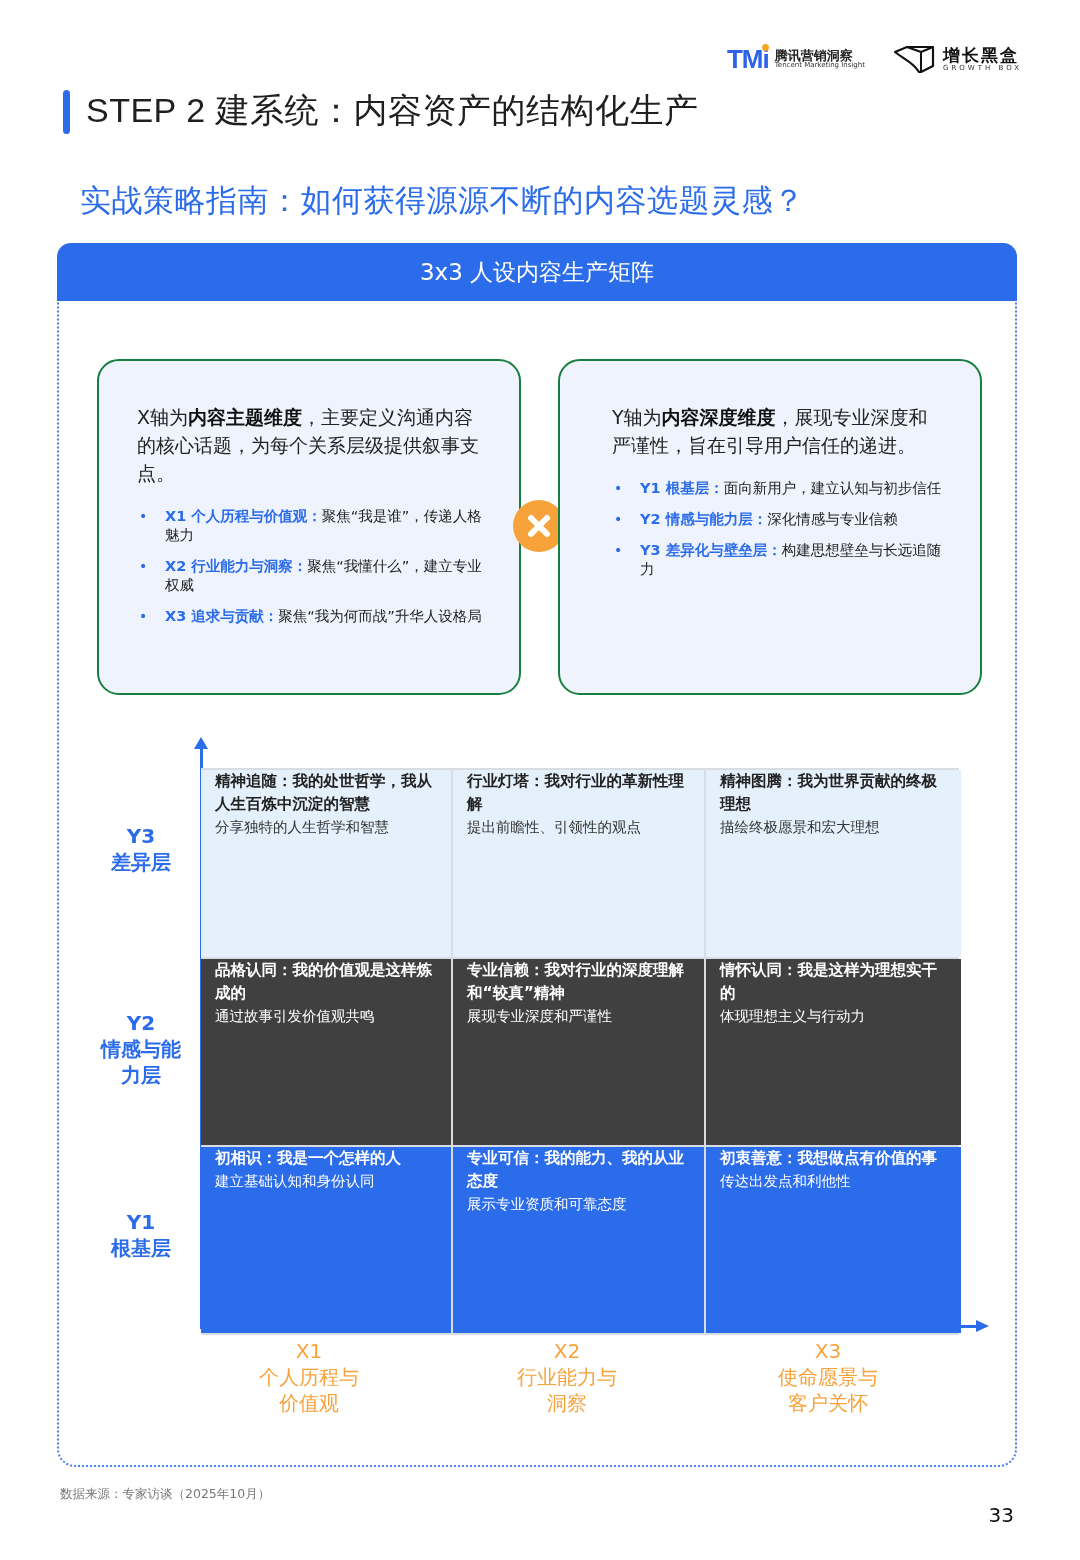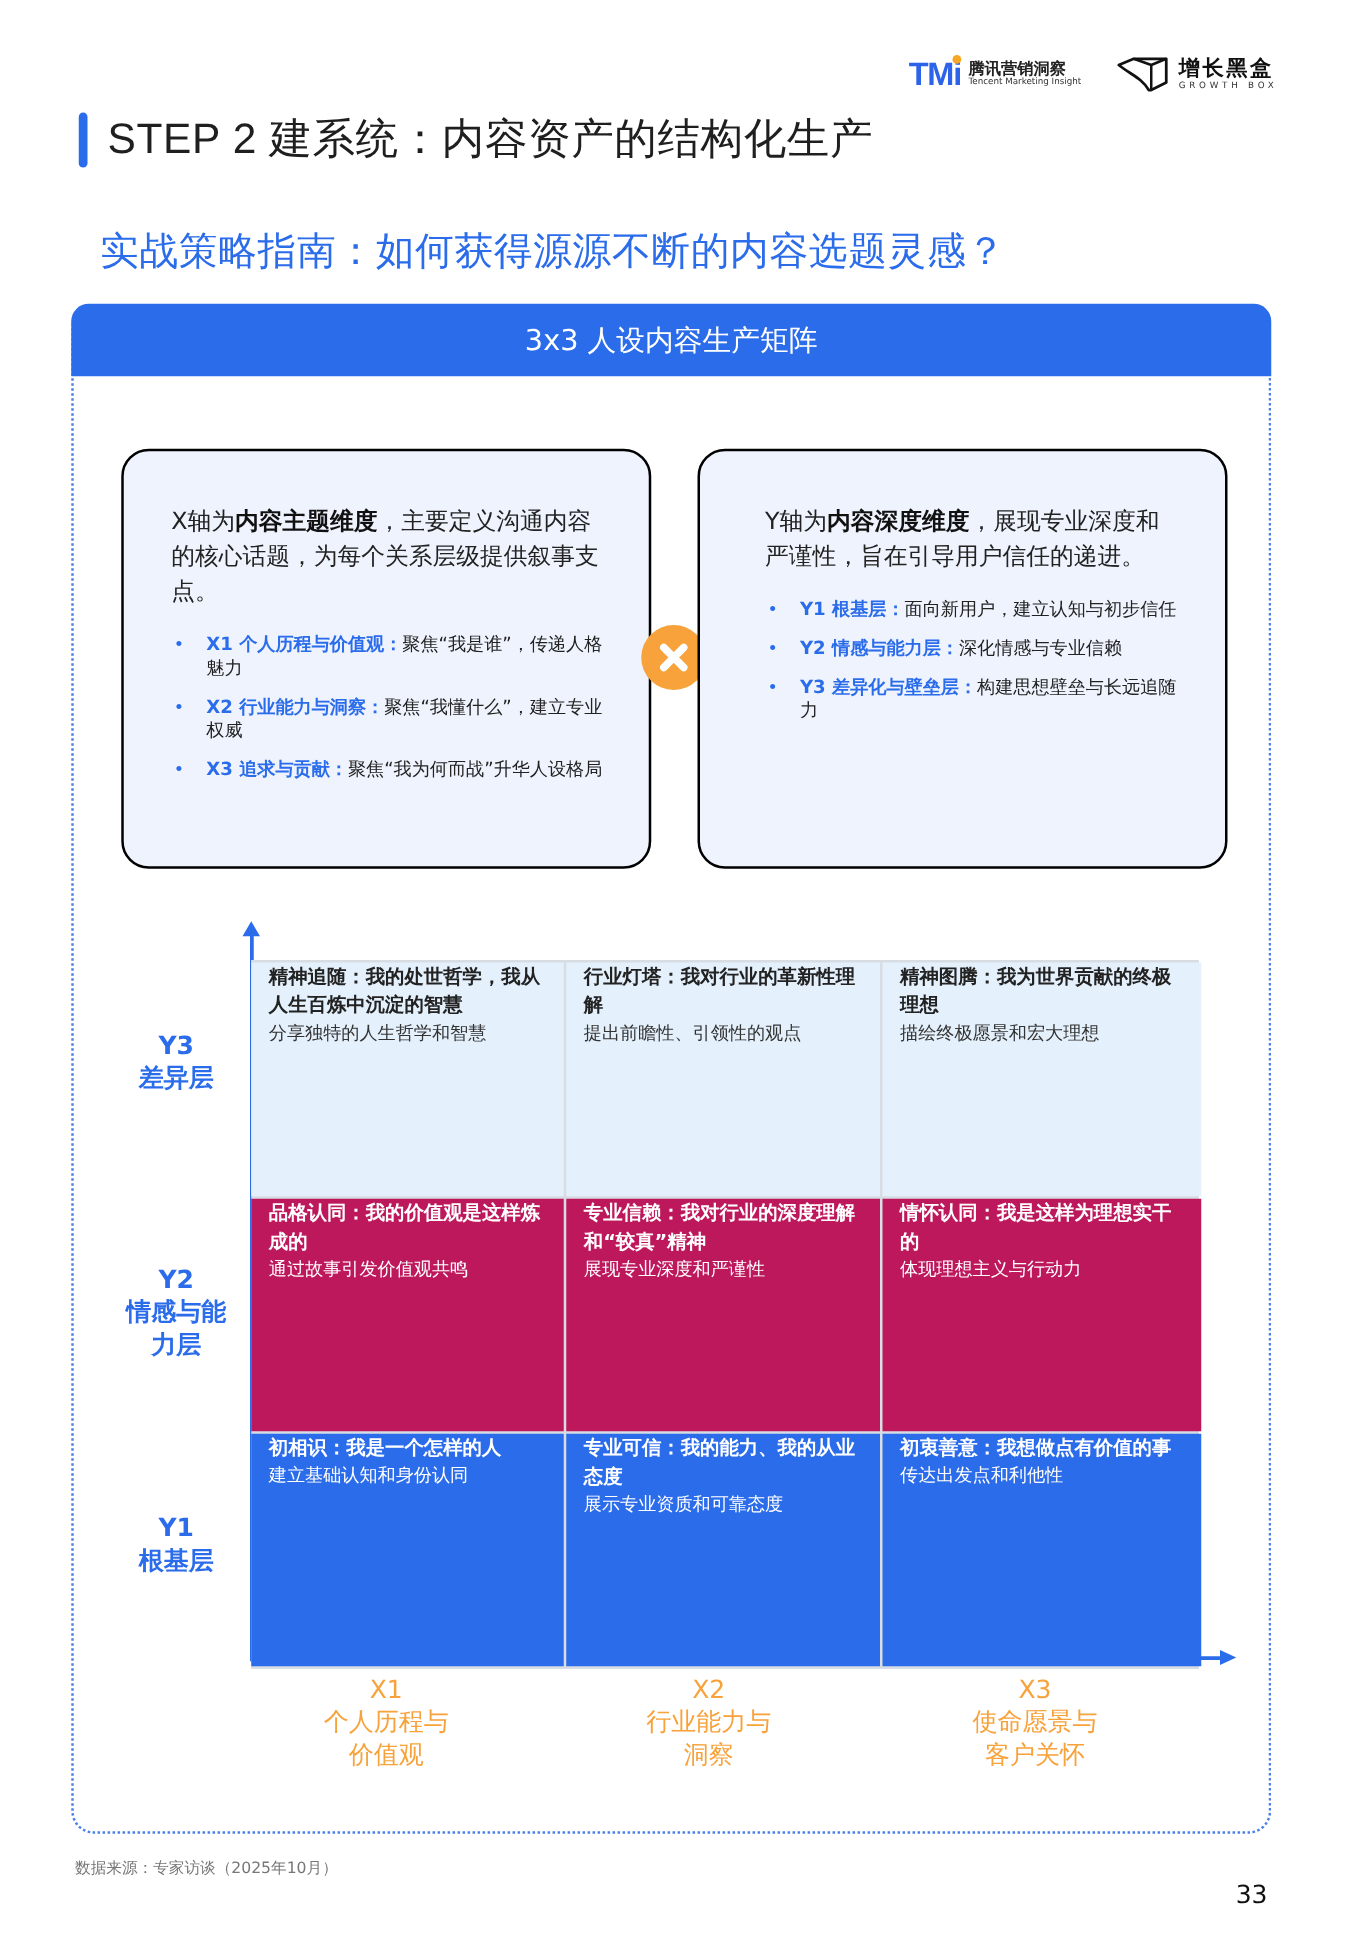--- a/index.html
+++ b/index.html
@@ -21,21 +21,21 @@
 
   
   .title-bar { position: absolute; left: 63px; top: 90px; width: 7px; height: 44px; background: #2b6cea; border-radius: 4px; }
   .page-title { position: absolute; left: 86px; top: 88px; font-size: 34px; color: #1f1f1f; font-family: Liberation Sans, sans-serif; letter-spacing: 0.5px; }
   .subtitle { position: absolute; left: 80px; top: 180px; font-size: 31px; color: #2b6cea; letter-spacing: 0.5px; }
 
   
   .panel { position: absolute; left: 57px; top: 243px; width: 960px; height: 1224px; border: 2px dotted #4a7fe8; border-radius: 18px; }
   .panel-header { position: absolute; left: -2px; top: -2px; width: 960px; height: 58px; background: #2b6cea; border-radius: 14px 14px 0 0; color: #fff; font-size: 23px; display: flex; align-items: center; justify-content: center; }
 
-  .info-box { position: absolute; top: 114px; width: 424px; height: 336px; background: #eef3fd; border: 2px solid #000000; border-radius: 22px; padding: 42px 36px 0 38px; }
+  .info-box { position: absolute; top: 114px; width: 424px; height: 336px; background: #eef3fd; border: 2px solid #15803d; border-radius: 22px; padding: 42px 36px 0 38px; }
   .info-box.left { left: 38px; }
   .info-box.right { left: 499px; padding-left: 52px; }
   .info-desc { font-size: 19px; line-height: 28px; color: #222; }
   .info-desc b { font-weight: bold; color: #111; }
   .info-list { list-style: none; margin-top: 20px; }
   .info-list li { position: relative; padding-left: 28px; font-size: 14.5px; line-height: 19px; color: #222; margin-bottom: 12px; }
   .info-list li::before { content: "•"; position: absolute; left: 2px; top: 0; color: #2b6cea; font-size: 14px; }
   .info-list .key { color: #2b6cea; font-weight: bold; }
 
   .times-icon { position: absolute; left: 454px; top: 255px; width: 52px; height: 52px; border-radius: 50%; background: #f7a23a; display: flex; align-items: center; justify-content: center; }
@@ -47,21 +47,21 @@
   .x-axis { position: absolute; left: 141px; top: 1080px; width: 780px; height: 3px; background: #2b6cea; }
   .x-arrow { position: absolute; left: 917px; top: 1075px; width: 0; height: 0; border-top: 6px solid transparent; border-bottom: 6px solid transparent; border-left: 13px solid #2b6cea; }
 
   .grid { position: absolute; left: 142px; top: 523px; width: 758px; display: grid; grid-template-columns: 250px 251px 255px; grid-template-rows: 187px 186px 186px; gap: 2px; background: #d8dce3; border: 2px solid #d8dce3; border-left: none; }
   .cell { padding: 0 14px 0 14px; display: flex; flex-direction: column; justify-content: flex-start; }
   .cell .c-title { font-size: 15.5px; font-weight: bold; line-height: 23px; }
   .cell .c-desc { font-size: 14.5px; line-height: 23px; }
   .row-y3 .cell, .cell.y3 { background: #e4f0fb; color: #222; }
   .cell.y3 .c-title { color: #222; }
   .cell.y3 .c-desc { color: #333; }
-  .cell.y2 { background: #be185d; }
+  .cell.y2 { background: #404040; }
   .cell.y2 .c-title, .cell.y2 .c-desc { color: #ffffff; }
   .cell.y1 { background: #2b6cea; }
   .cell.y1 .c-title, .cell.y1 .c-desc { color: #ffffff; }
 
   .y-label { position: absolute; left: 30px; width: 104px; text-align: center; color: #2b6cea; font-weight: bold; font-size: 20px; line-height: 26px; }
   .x-label { position: absolute; top: 1093px; width: 200px; text-align: center; color: #f7a23a; font-weight: normal; font-size: 20px; line-height: 26px; }
 
   .source { position: absolute; left: 60px; top: 1486px; font-size: 12.5px; color: #777; }
   .page-num { position: absolute; right: 66px; top: 1503px; font-size: 20px; color: #111; }
 </style>

